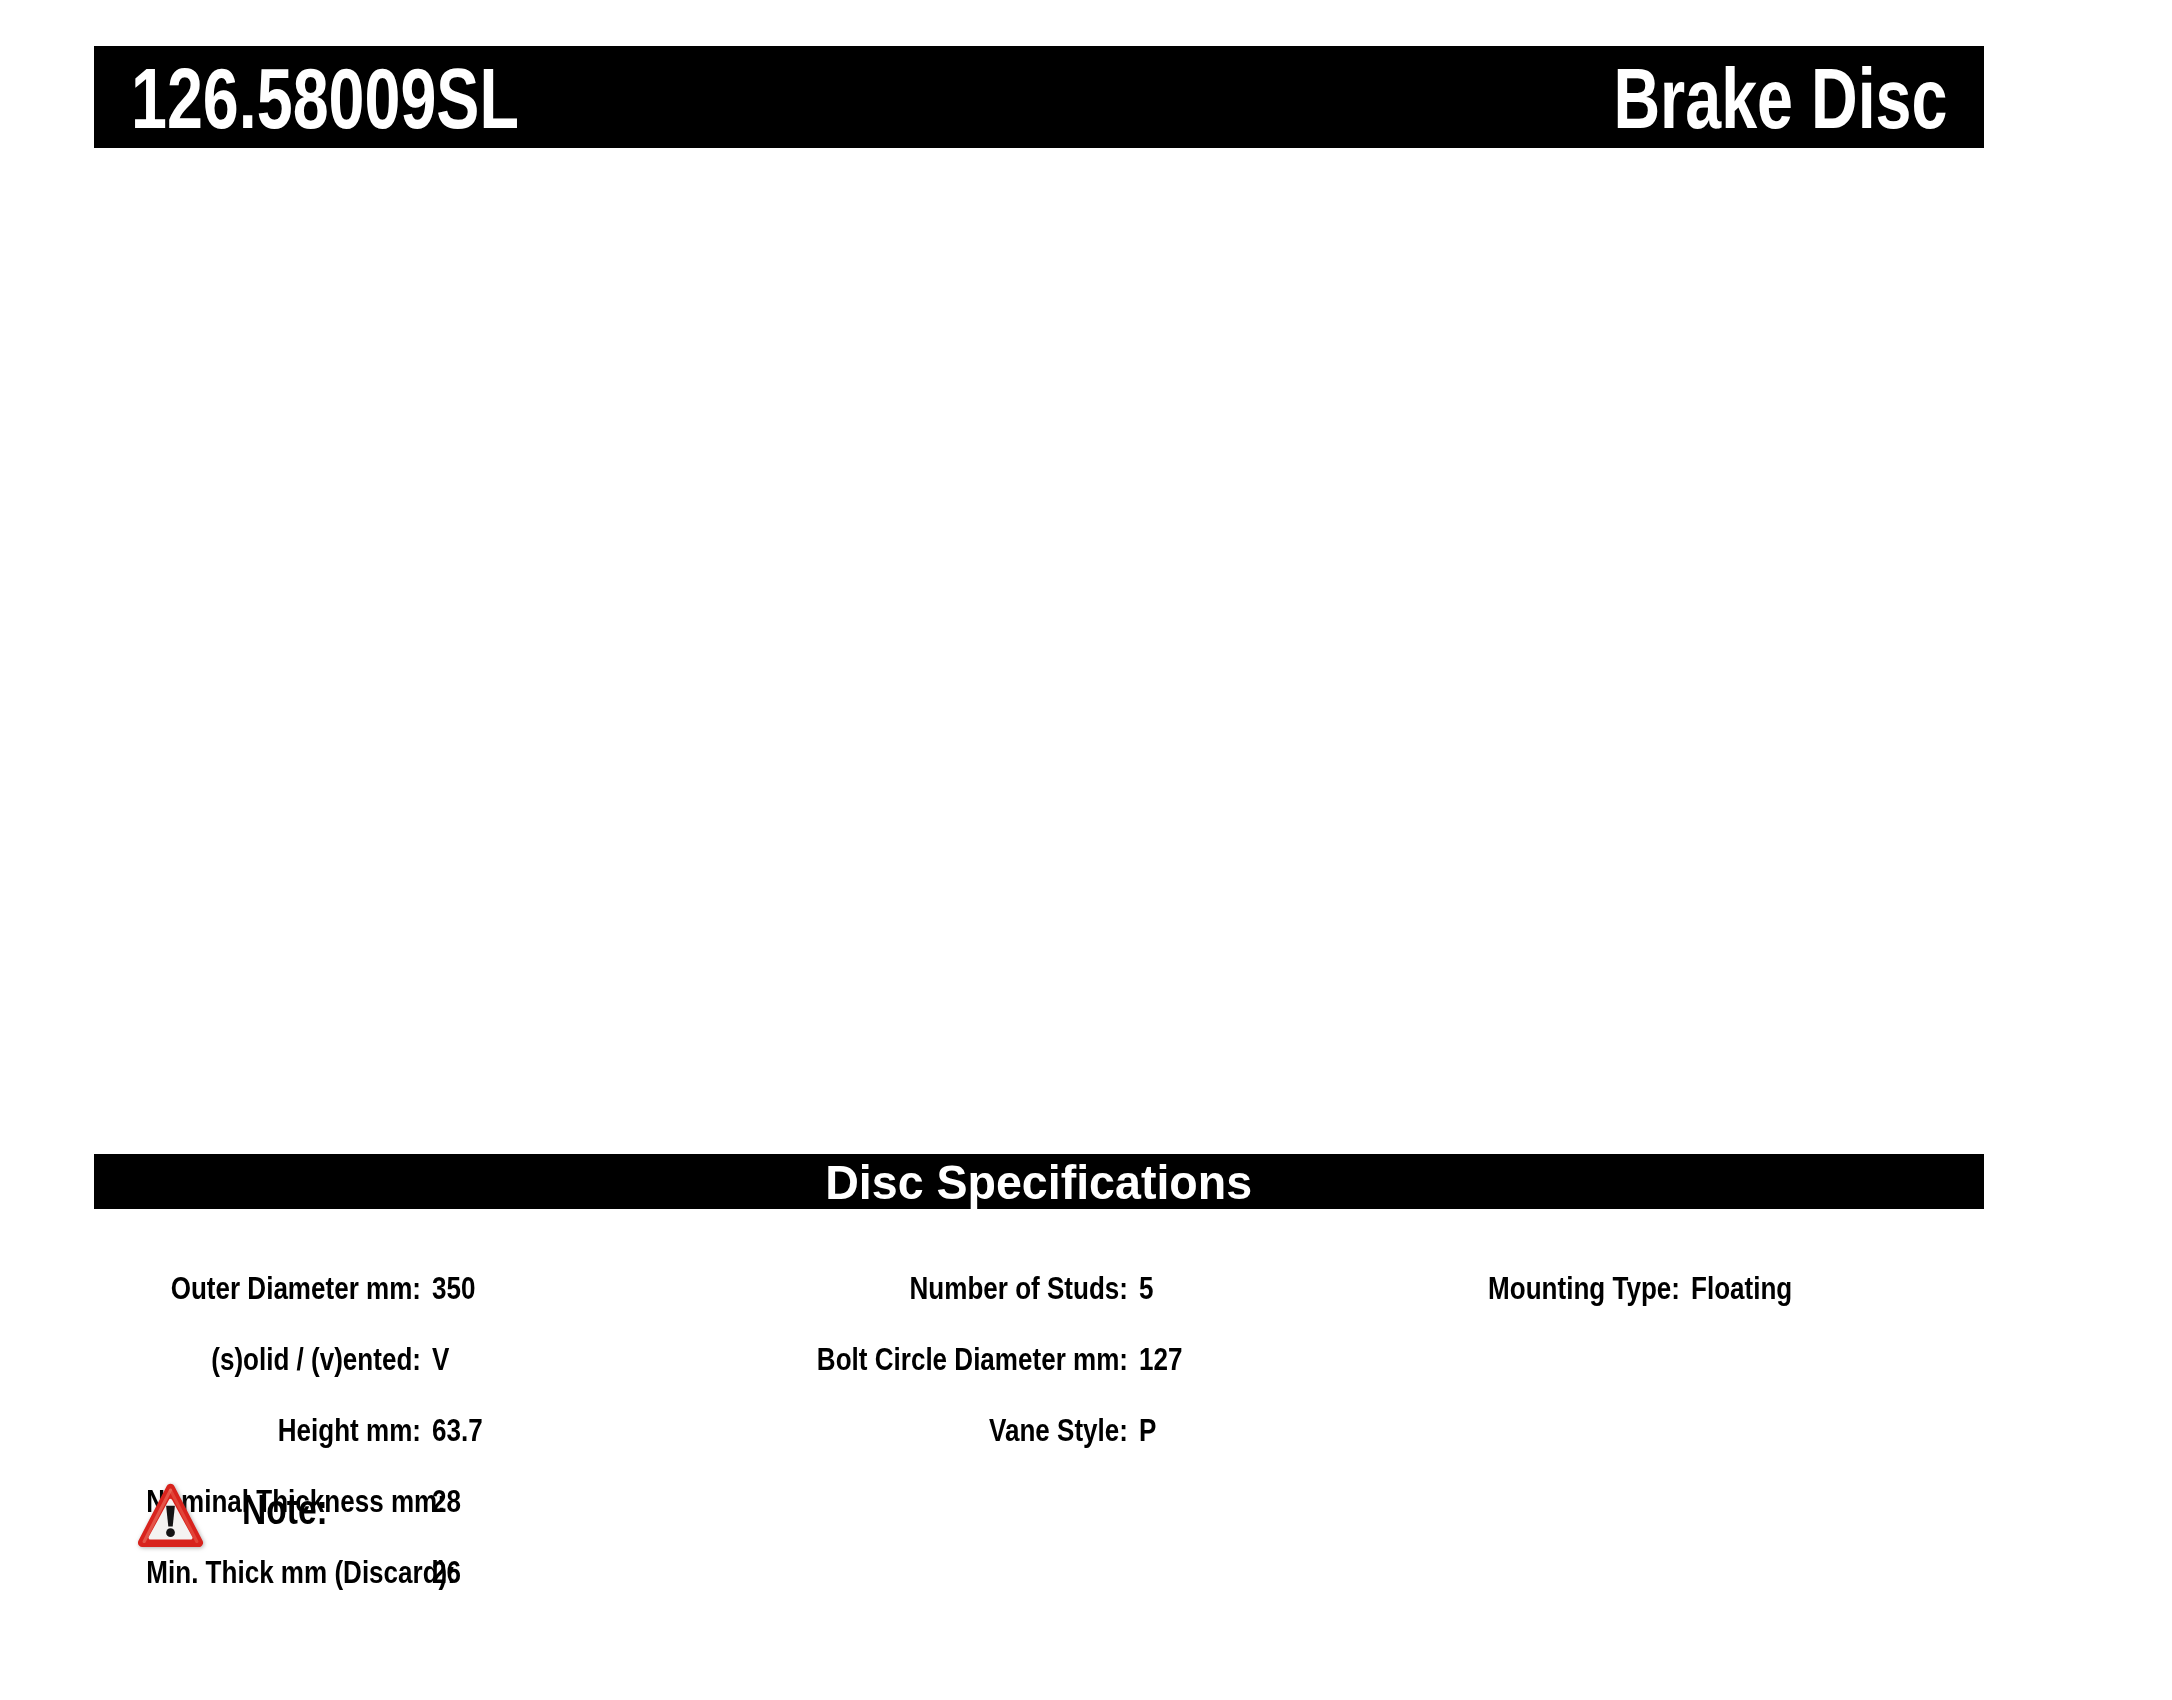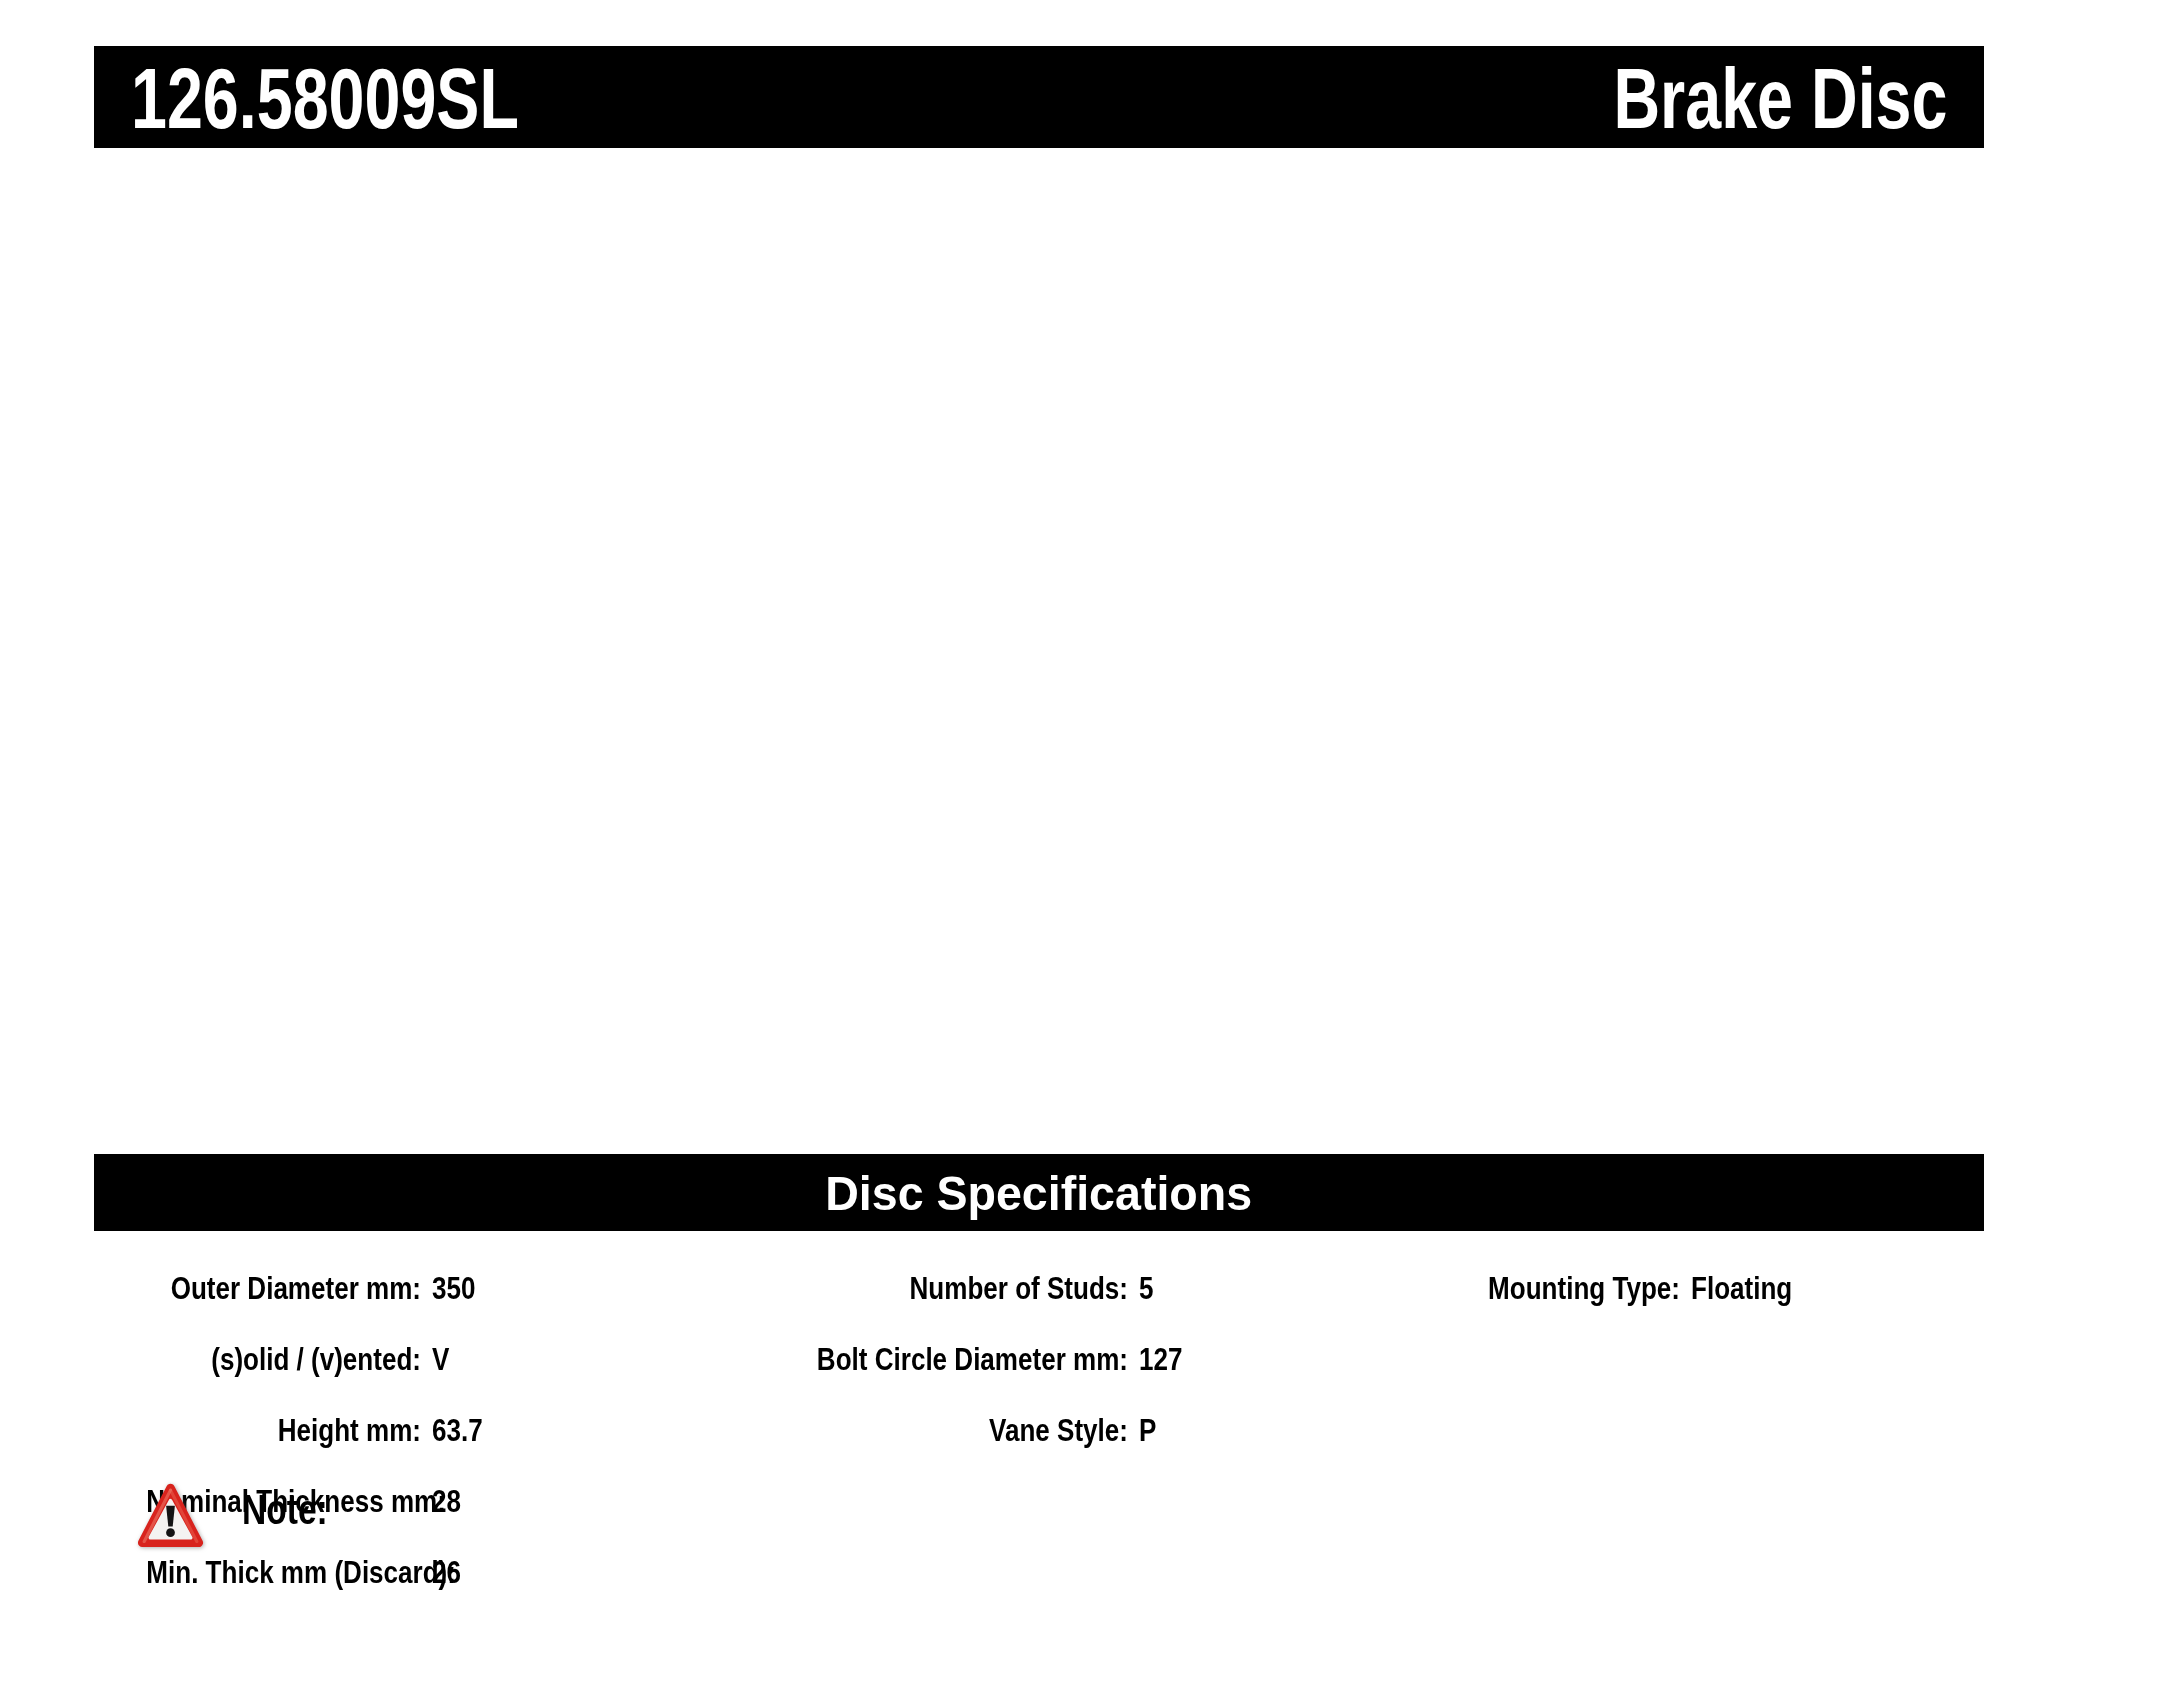--- a/index.html
+++ b/index.html
@@ -39,21 +39,21 @@
     transform-origin: 0 50%;
   }
   .product-name {
     font-size: 85px;
     white-space: nowrap;
     transform: scaleX(0.76);
     transform-origin: 100% 50%;
   }
   .section-bar {
     top: 1154px;
-    height: 77px;
+    height: 55px;
     display: flex;
     align-items: center;
     justify-content: center;
   }
   .section-title {
     font-size: 49px;
     white-space: nowrap;
     transform: scaleX(0.95);
     transform-origin: 50% 50%;
   }

